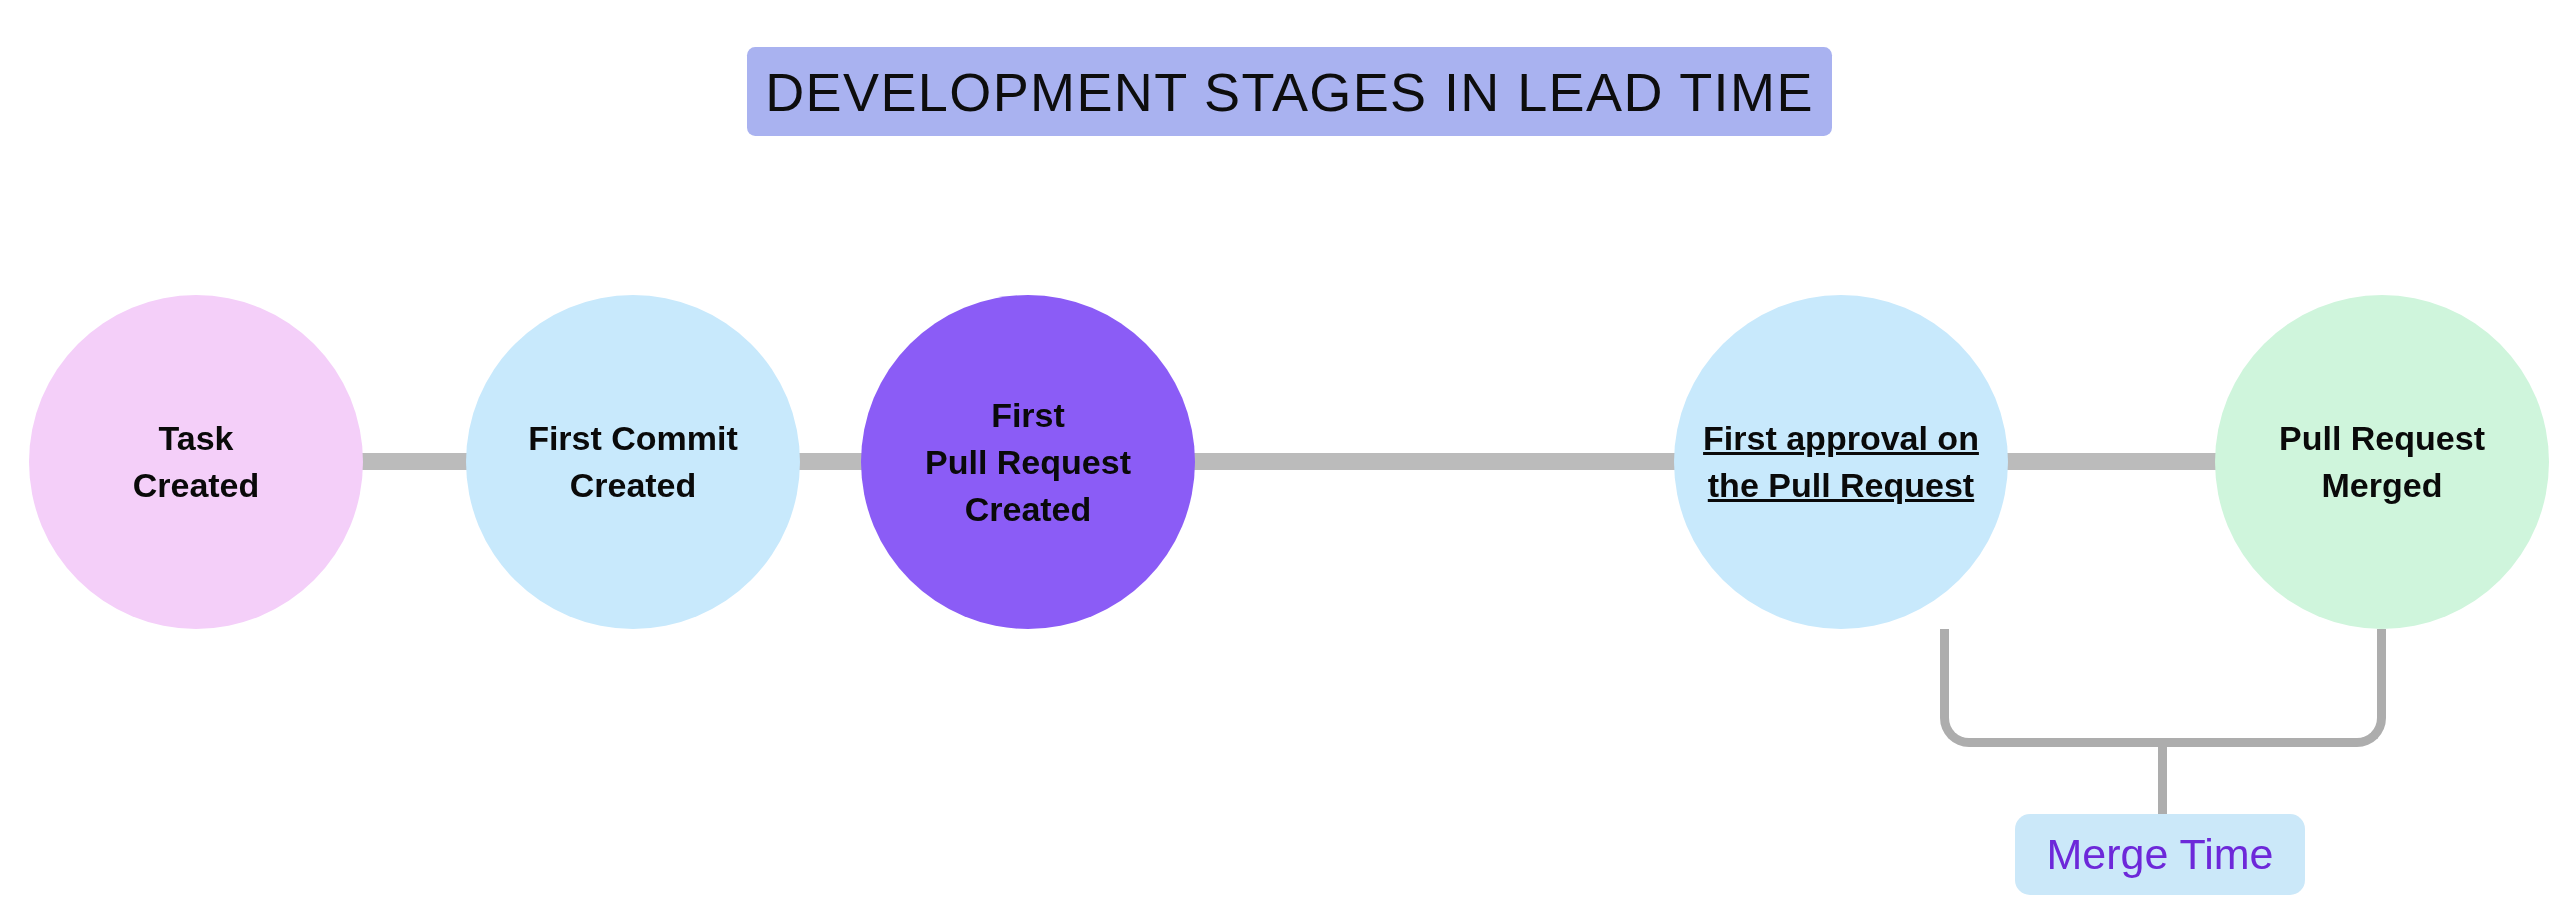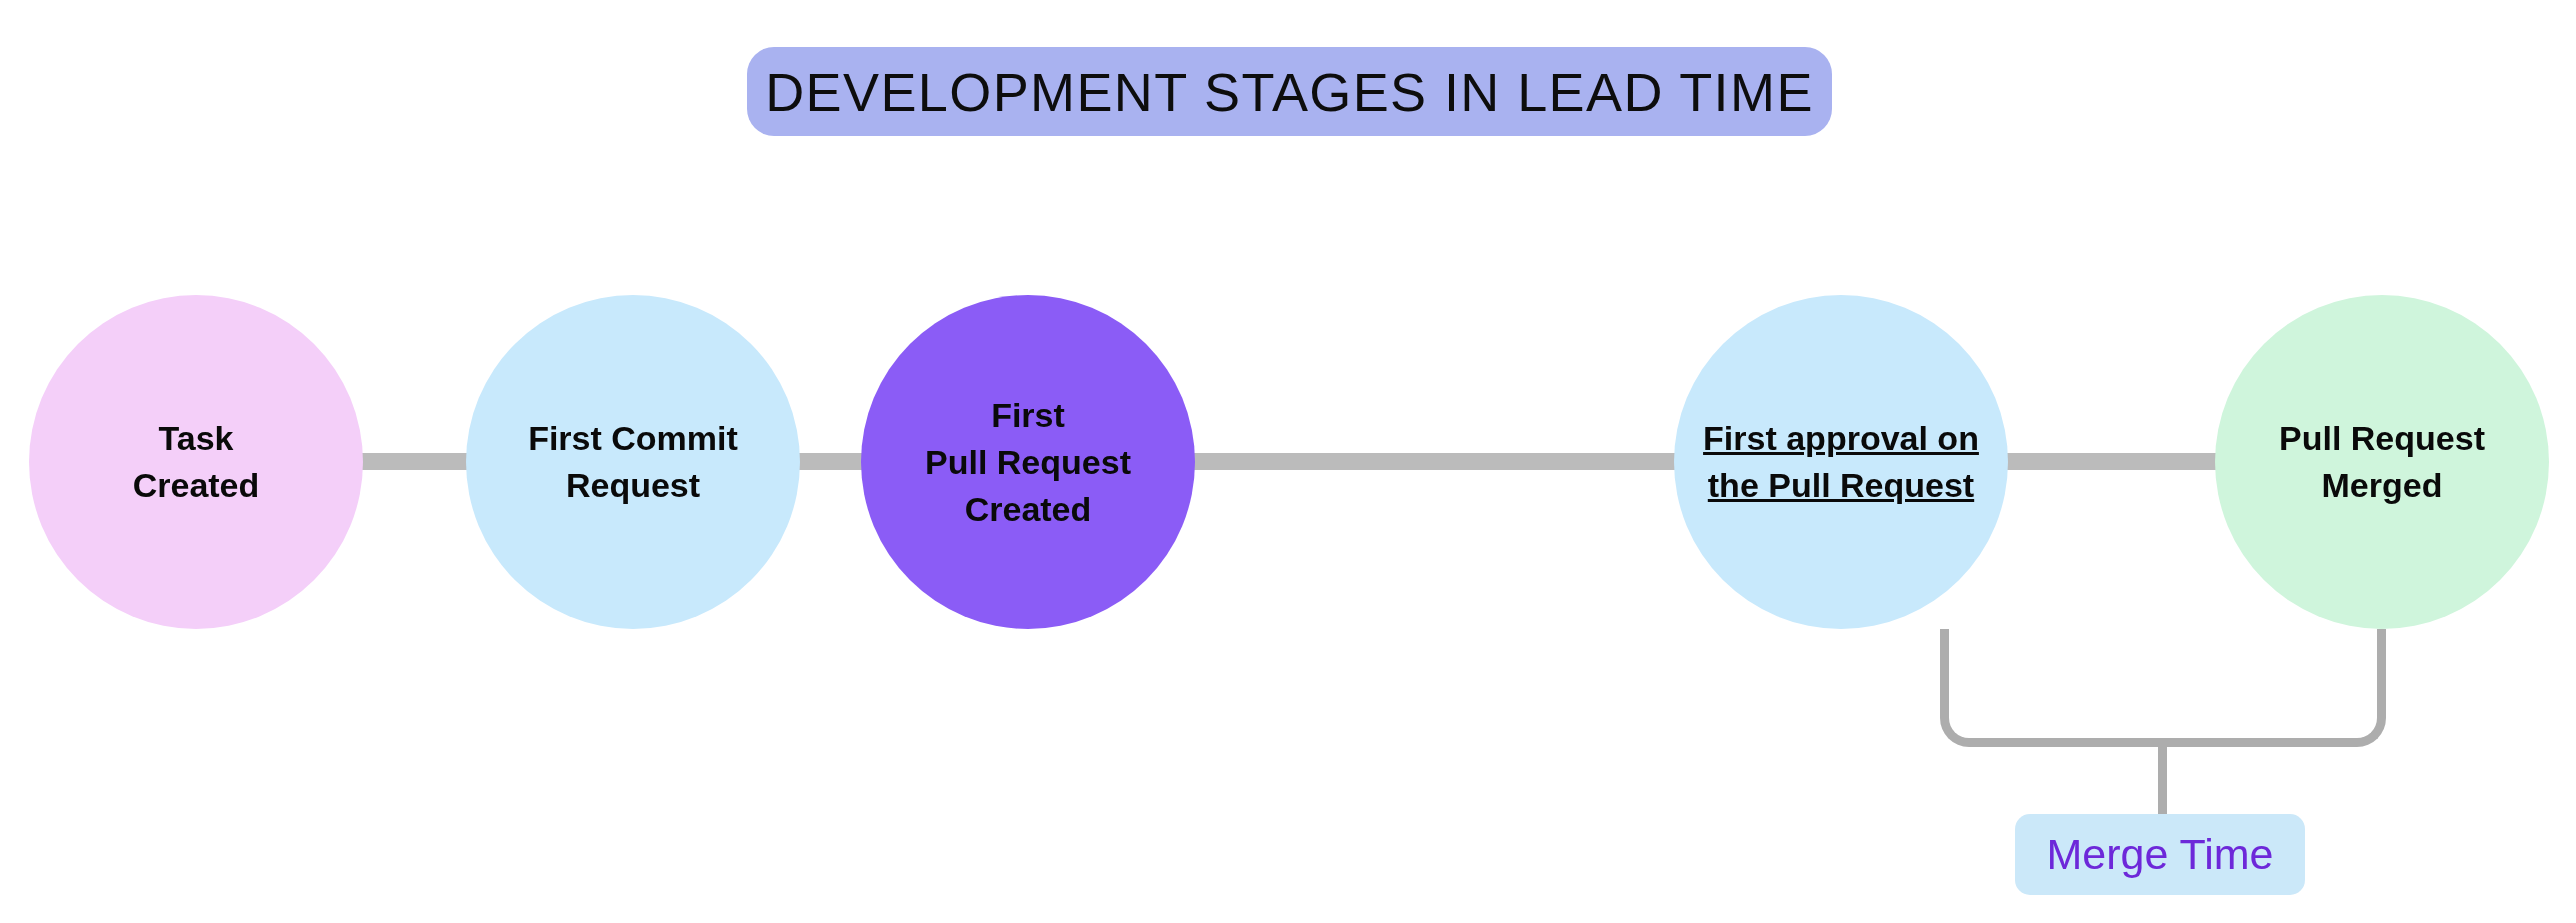--- a/index.html
+++ b/index.html
@@ -100,29 +100,29 @@
     color: #6d28d9;
     z-index: 2;
     white-space: nowrap;
   }
 </style>
 </head>
 <body>
 
 <div class="canvas">
 
-  <div class="title-banner" style="background-color: rgb(169, 178, 240); border-radius: 27px;">DEVELOPMENT STAGES IN LEAD TIME</div>
+  <div class="title-banner" style="background-color: rgb(169, 178, 240);">DEVELOPMENT STAGES IN LEAD TIME</div>
 
   <div class="connector-line" style="background-color: rgb(187, 187, 187);"></div>
 
   <div class="stage-circle" style="left: 29px; background-color: rgb(244, 207, 249);">Task
 Created</div>
 
   <div class="stage-circle" style="left: 466px; background-color: rgb(200, 233, 252);">First Commit
-Request</div>
+Created</div>
 
   <div class="stage-circle" style="left: 861px; background-color: #8b5cf6;">First
 Pull Request
 Created</div>
 
 
   <div class="stage-circle" style="left: 1674px; background-color: rgb(200, 233, 252); text-decoration: underline;">First approval on
 the Pull Request</div>
 
   <div class="stage-circle" style="left: 2215px; background-color: rgb(207, 245, 220);">Pull Request

